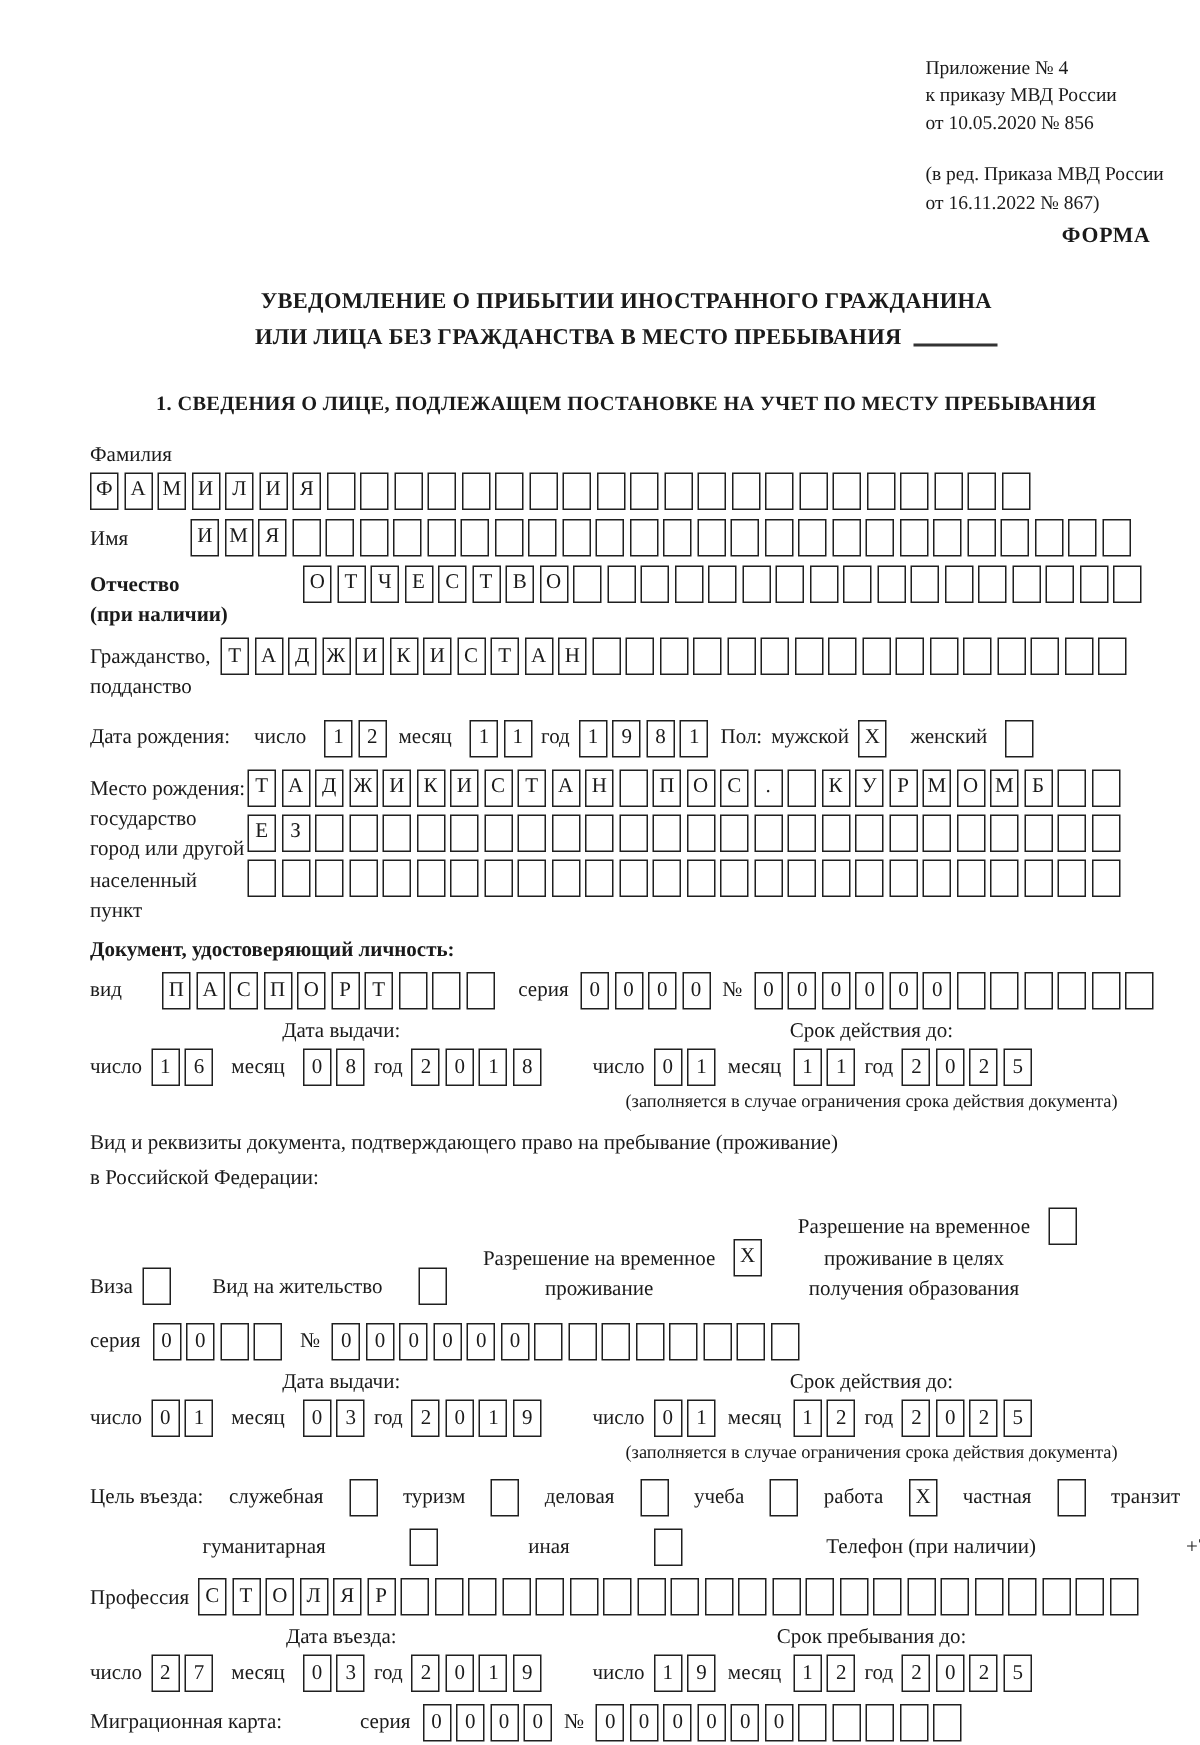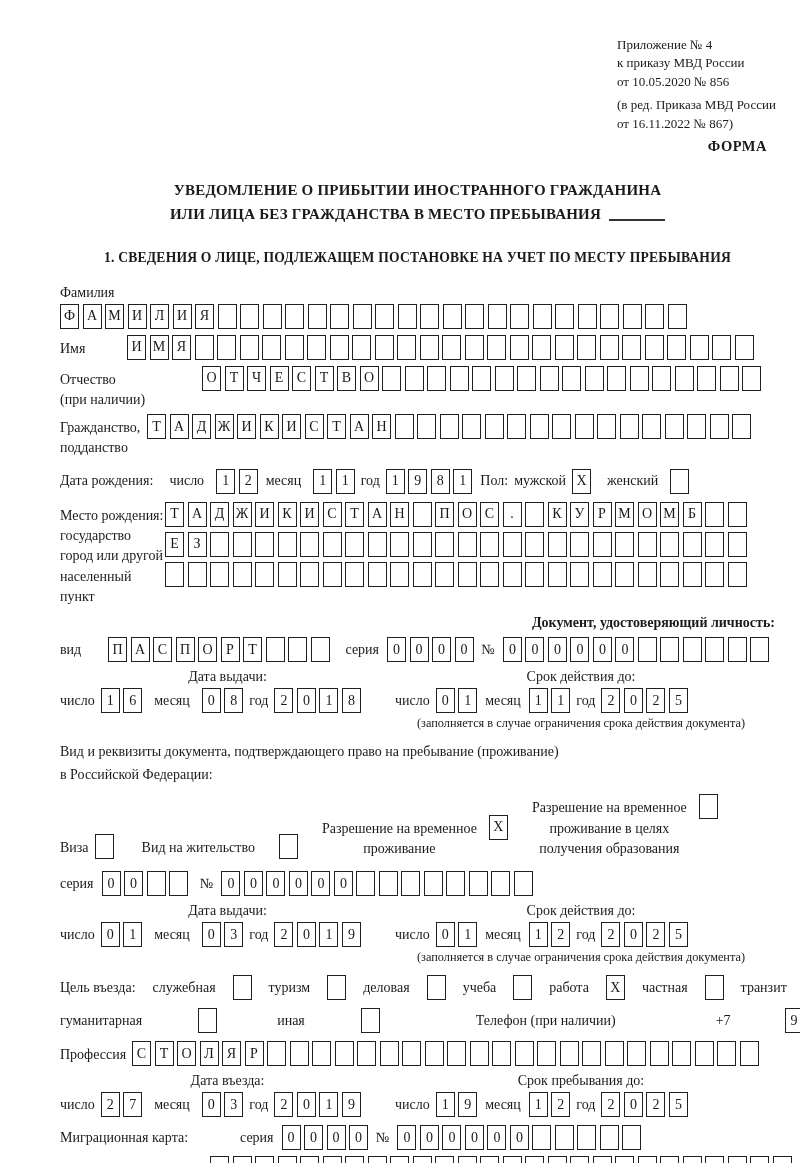--- a/index.html
+++ b/index.html
@@ -7,21 +7,21 @@
   body {
     width:800px; height:1163px;
     font-family:"Liberation Serif","DejaVu Serif",serif;
     color:#1a1a1a; overflow:hidden;
   }
   .page { padding:36px 25px 0 60px; width:800px; }
 
   
   .ref-block { margin-left:557px; font-size:13px; line-height:1.42; }
   .ref-block div { white-space:nowrap; }
-  .ed-block { margin-top:5px; }
+  .ed-block { margin-top:16px; }
   .forma { margin-top:5px; text-align:right; padding-right:8px;
            font-weight:bold; font-size:14.5px; letter-spacing:.5px; }
 
   
   .title { margin-top:23px; text-align:center; font-weight:bold;
            font-size:15px; line-height:1.6; letter-spacing:.2px; }
   .title-underline { display:inline-block; width:56px; border-bottom:2px solid #333;
            height:1em; margin-left:8px; vertical-align:baseline; transform:translateY(2px); }
   .section-heading { margin-top:24px; text-align:center; font-weight:bold;
            font-size:13.6px; letter-spacing:.2px; }
@@ -48,21 +48,21 @@
   
   .optrow { display:flex; align-items:flex-end; margin-top:8px; }
   .opt { display:flex; align-items:flex-start; }
   .opt .olabel { font-size:14px; line-height:1.45; white-space:pre-line;
                  text-align:center; padding-top:4px; }
 
   .mt4{margin-top:4px;} .mt6{margin-top:6px;} .mt8{margin-top:8px;}
   .mt10{margin-top:10px;} .mt12{margin-top:12px;}
   .g6{width:6px;flex:0 0 auto;} .g8{width:8px;flex:0 0 auto;}
   .g12{width:12px;flex:0 0 auto;} .g16{width:16px;flex:0 0 auto;}
-  .doc-heading { text-align:right; font-weight:bold; font-size:14px; margin-top:8px; }
+  .doc-heading { text-align:left; font-weight:bold; font-size:14px; margin-top:8px; }
   .intro { font-size:14px; line-height:1.65; margin-top:9px; }
 </style>
 </head>
 <body>
 
 <div class="page">
 
   <div class="ref-block">
     <div>Приложение № 4</div>
     <div>к приказу МВД России</div>
@@ -142,21 +142,21 @@
         <span class="cell"></span>
         <span class="cell"></span>
         <span class="cell"></span>
         <span class="cell"></span>
         <span class="cell"></span>
         <span class="cell"></span>
       </div>
   </div>
 
   <div class="frow mt6">
-    <div class="flabel" style="width:142px;">Отчество
+    <div class="flabel" style="width:142px;font-weight:bold;">Отчество
 (при наличии)</div>
     <div class="cells">
         <span class="cell">О</span>
         <span class="cell">Т</span>
         <span class="cell">Ч</span>
         <span class="cell">Е</span>
         <span class="cell">С</span>
         <span class="cell">Т</span>
         <span class="cell">В</span>
         <span class="cell">О</span>
@@ -609,21 +609,21 @@
     <span class="t">частная</span>
     <span class="cells">
         <span class="cell"></span>
       </span>
     <span class="t">транзит</span>
     <span class="cells">
         <span class="cell"></span>
       </span>
   </div>
 
-  <div class="dline mt8" style="gap:24px;">
+  <div class="dline mt8" style="margin-left:75px;gap:24px;">
     <span class="t">гуманитарная</span>
       <span class="g8"></span>
     <span class="cells">
         <span class="cell"></span>
       </span>
       <span class="g12"></span>
     <span class="t">иная</span>
       <span class="g8"></span>
     <span class="cells">
         <span class="cell"></span>

